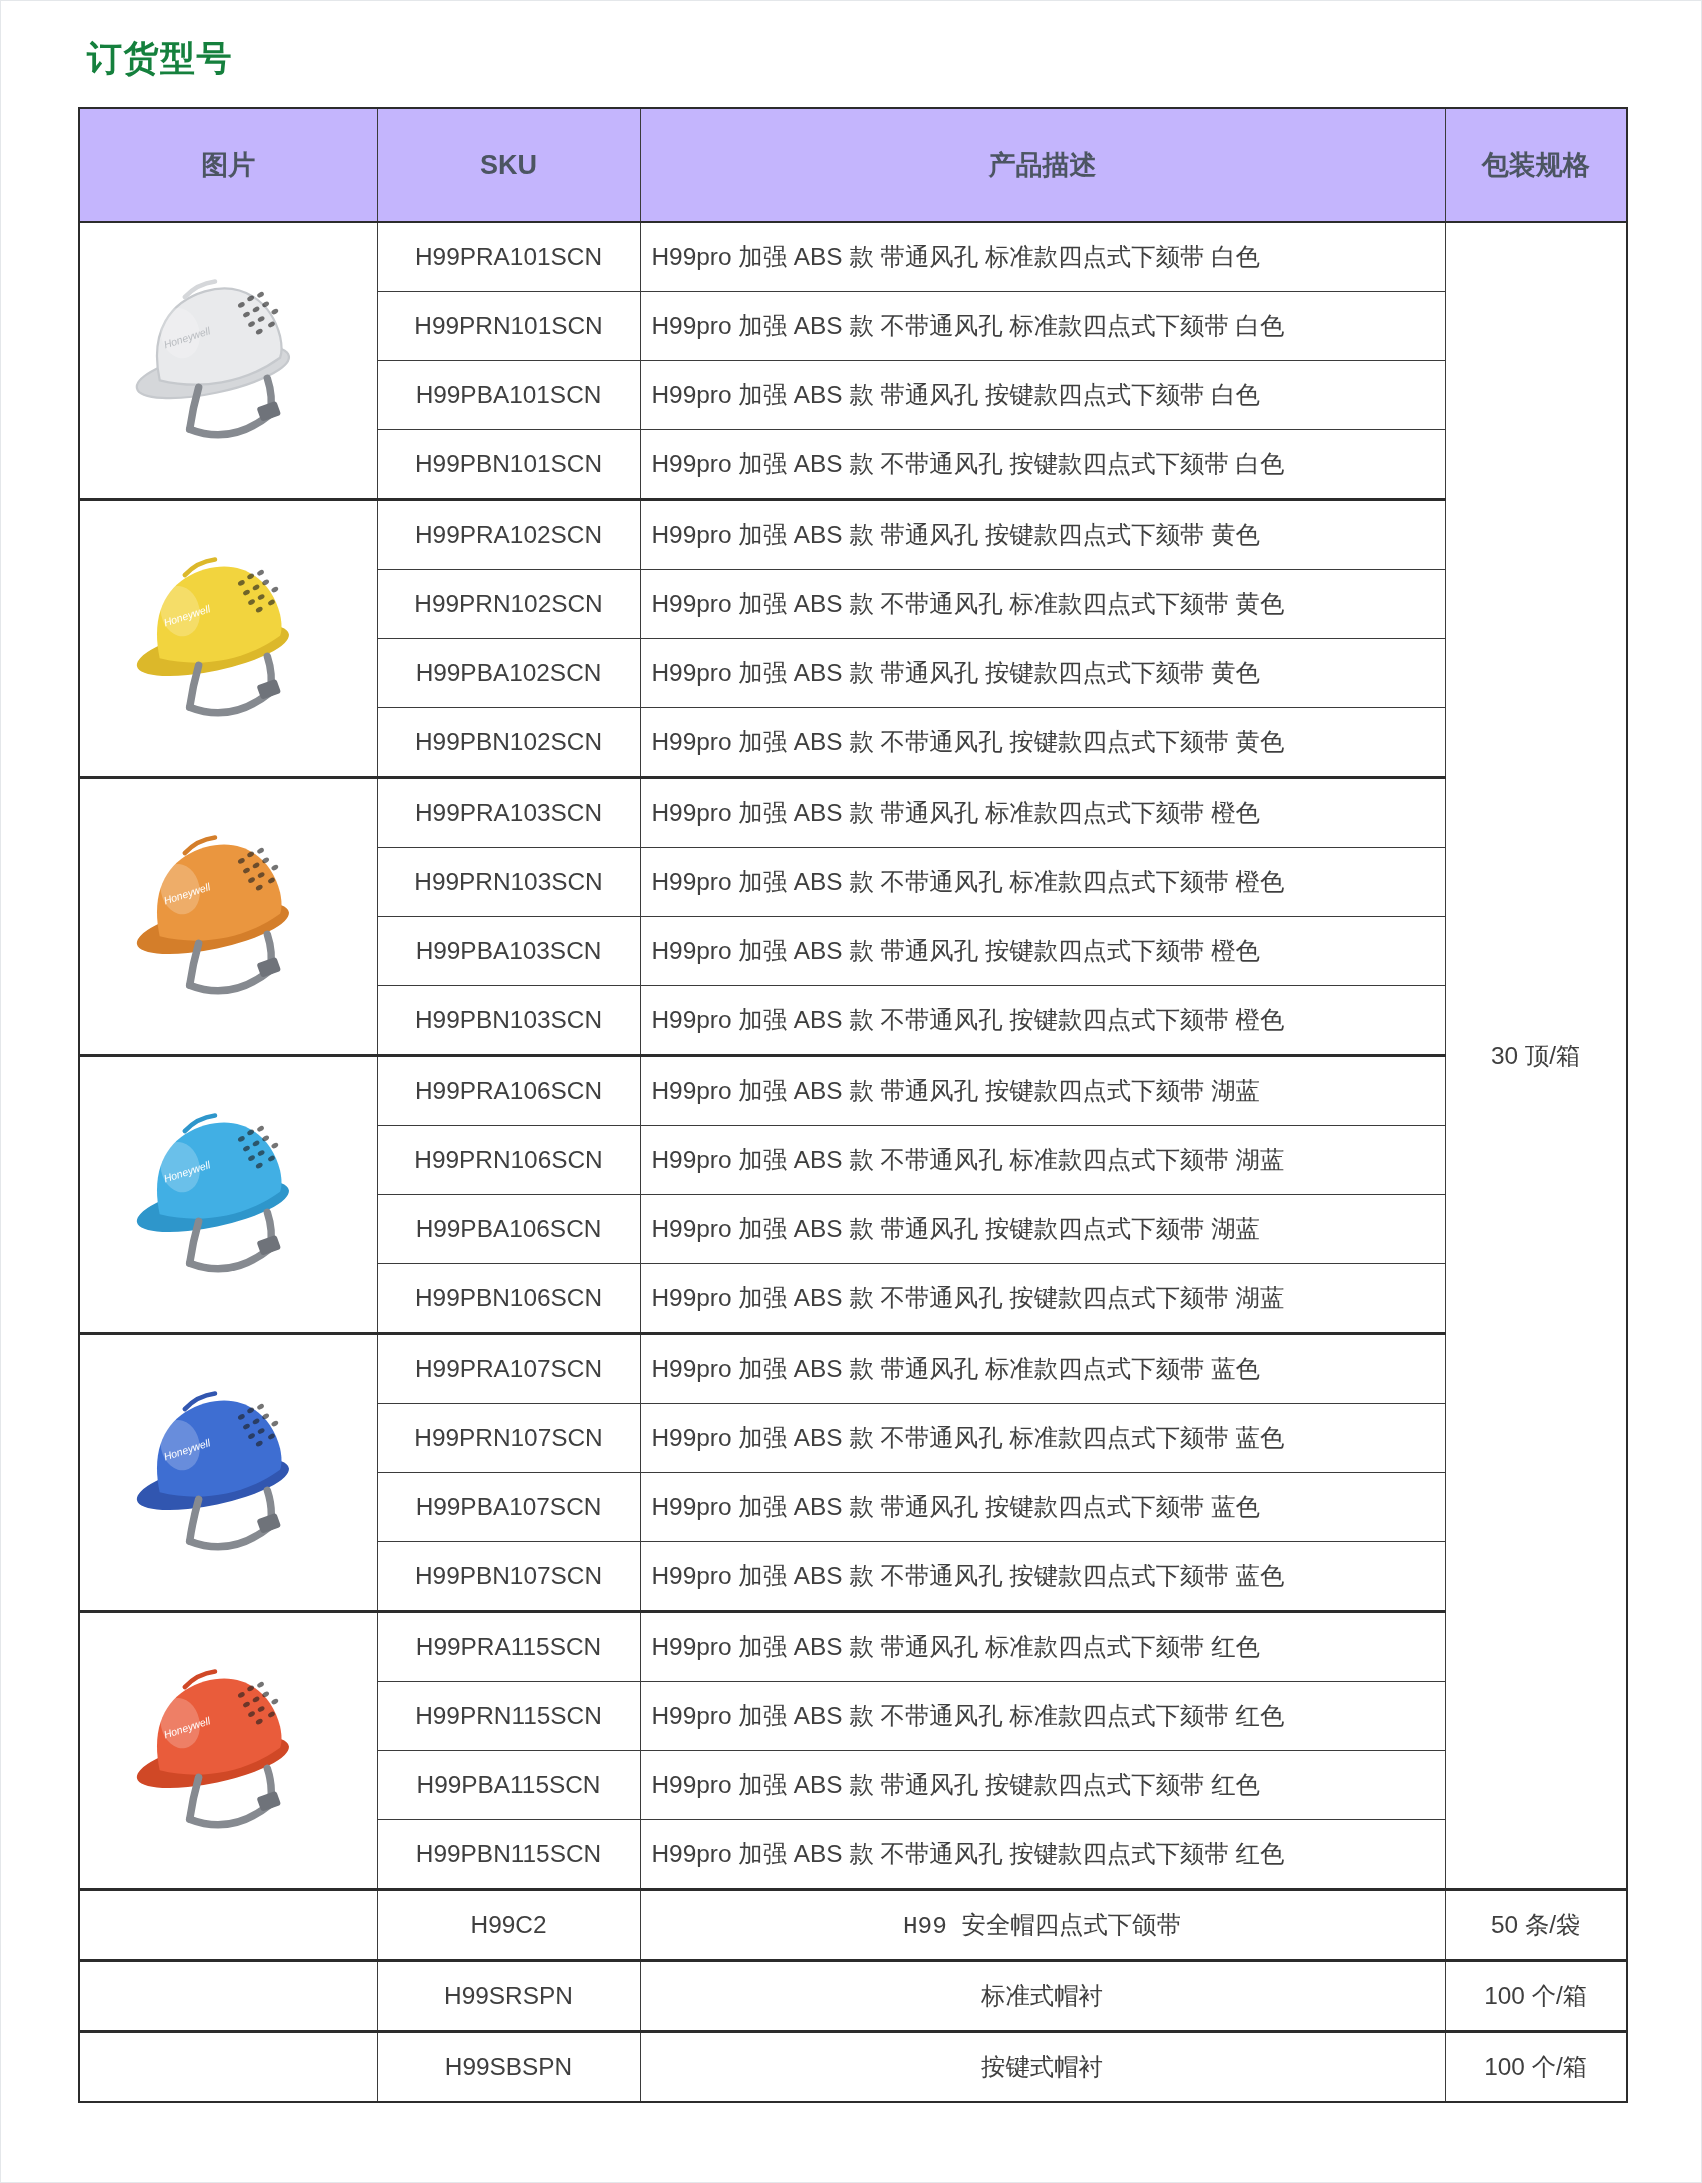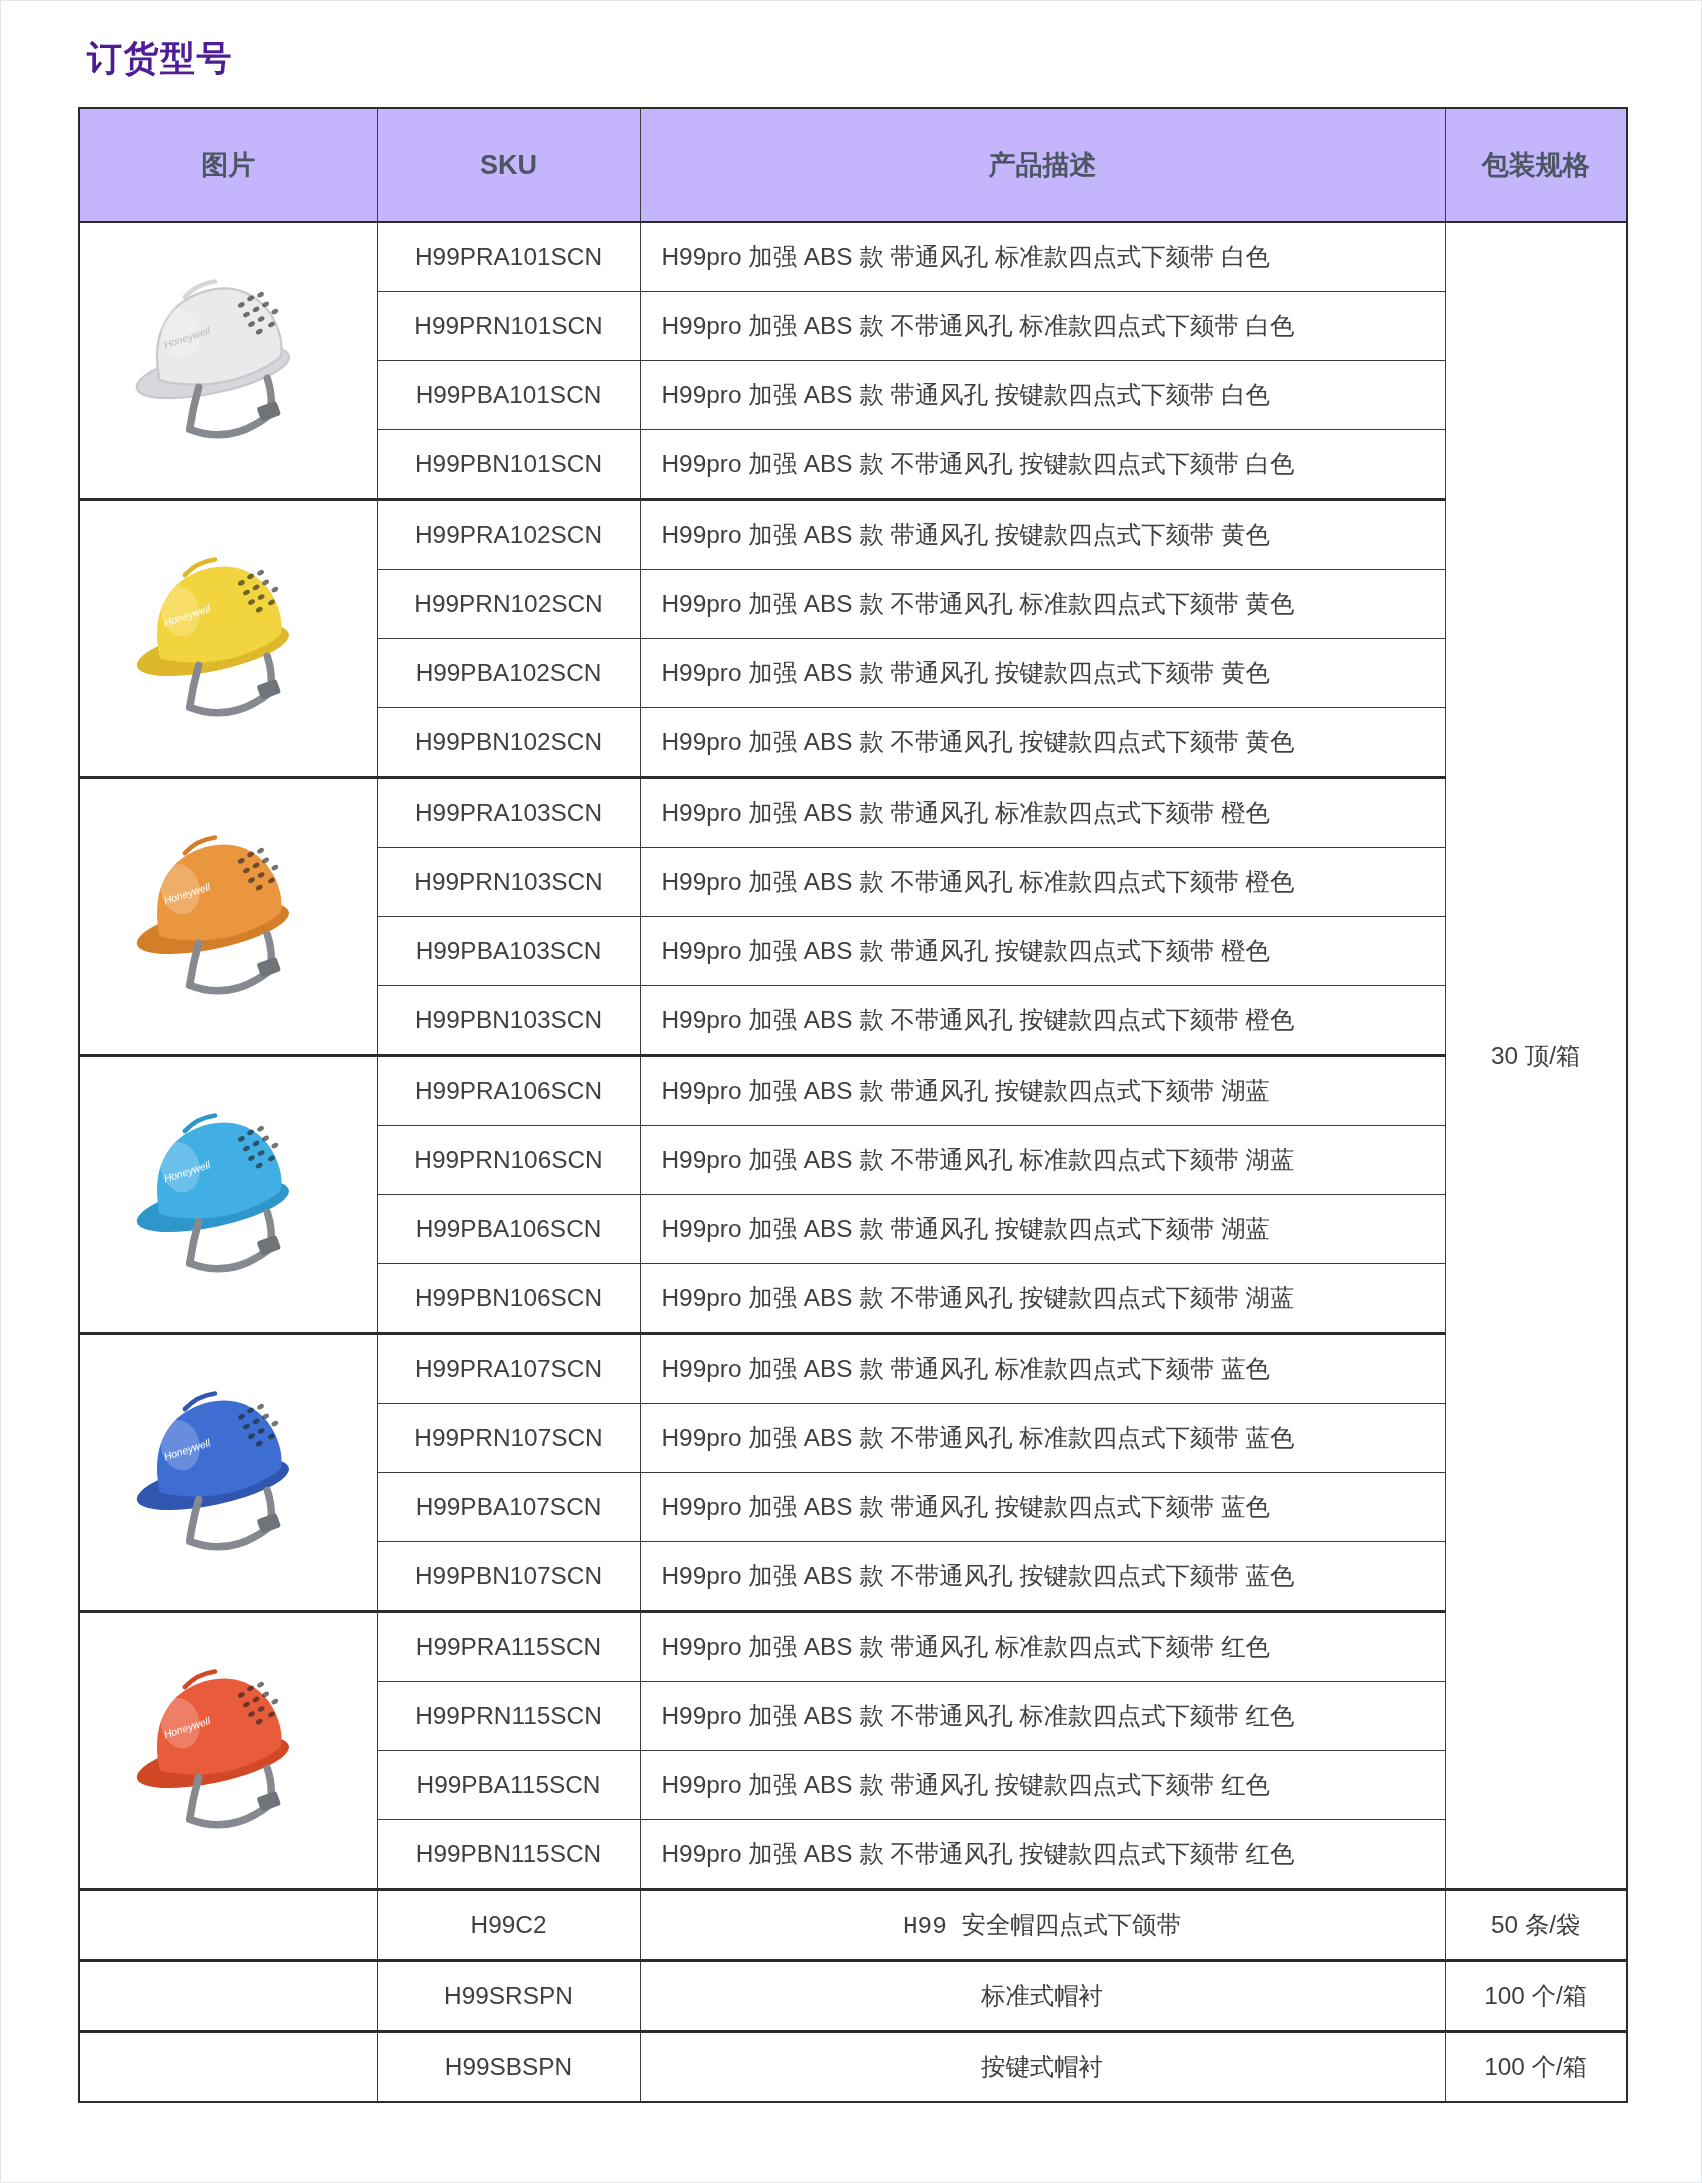--- a/index.html
+++ b/index.html
@@ -3,21 +3,21 @@
 <meta charset="utf-8">
 <style>
   html,body{margin:0;padding:0;background:#ffffff;}
   .page{
     position:relative;width:1702px;height:2183px;background:#fff;
     box-sizing:border-box;border:1.5px solid #e4e7ea;
     font-family:"Liberation Sans","DejaVu Sans",sans-serif;
   }
   .title{
     position:absolute;left:86px;top:34px;margin:0;
-    font-size:35px;font-weight:bold;color:#4c1d95;letter-spacing:1.5px;
+    font-size:35px;font-weight:bold;color:#15803d;letter-spacing:1.5px;
   }
   table.order{
     position:absolute;left:77px;top:106px;width:1548px;
     border-collapse:collapse;table-layout:fixed;
     border:2.2px solid #2c2c2c;
   }
   col.c-img{width:298px}
   col.c-sku{width:263px}
   col.c-desc{width:805px}
   col.c-pack{width:182px}
@@ -25,21 +25,21 @@
     height:110px;background:#c4b5fd;color:#4c5562;
     font-size:27px;font-weight:bold;text-align:center;vertical-align:middle;
     border:1.5px solid #3b3b3b;
   }
   thead tr{border-bottom:2.2px solid #2c2c2c;}
   td{
     height:66px;font-size:24.4px;color:#3f3f3f;background:#fff;
     text-align:center;vertical-align:middle;border:1.5px solid #3b3b3b;
     overflow:hidden;white-space:nowrap;
   }
-  td.desc{text-align:left;padding-left:21px;}
+  td.desc{text-align:left;padding-left:11px;}
   td.desc.center{text-align:center;padding-left:0;font-family:Liberation Mono, monospace;}
   td.img-cell{padding:0;}
   tr.group-start td{border-top:3px solid #2c2c2c;margin-left:35px;}
   .helmet-wrap{display:flex;align-items:center;justify-content:center;height:100%;}
 </style>
 </head>
 <body>
 
 <div class="page">
   <h1 class="title">订货型号</h1>

